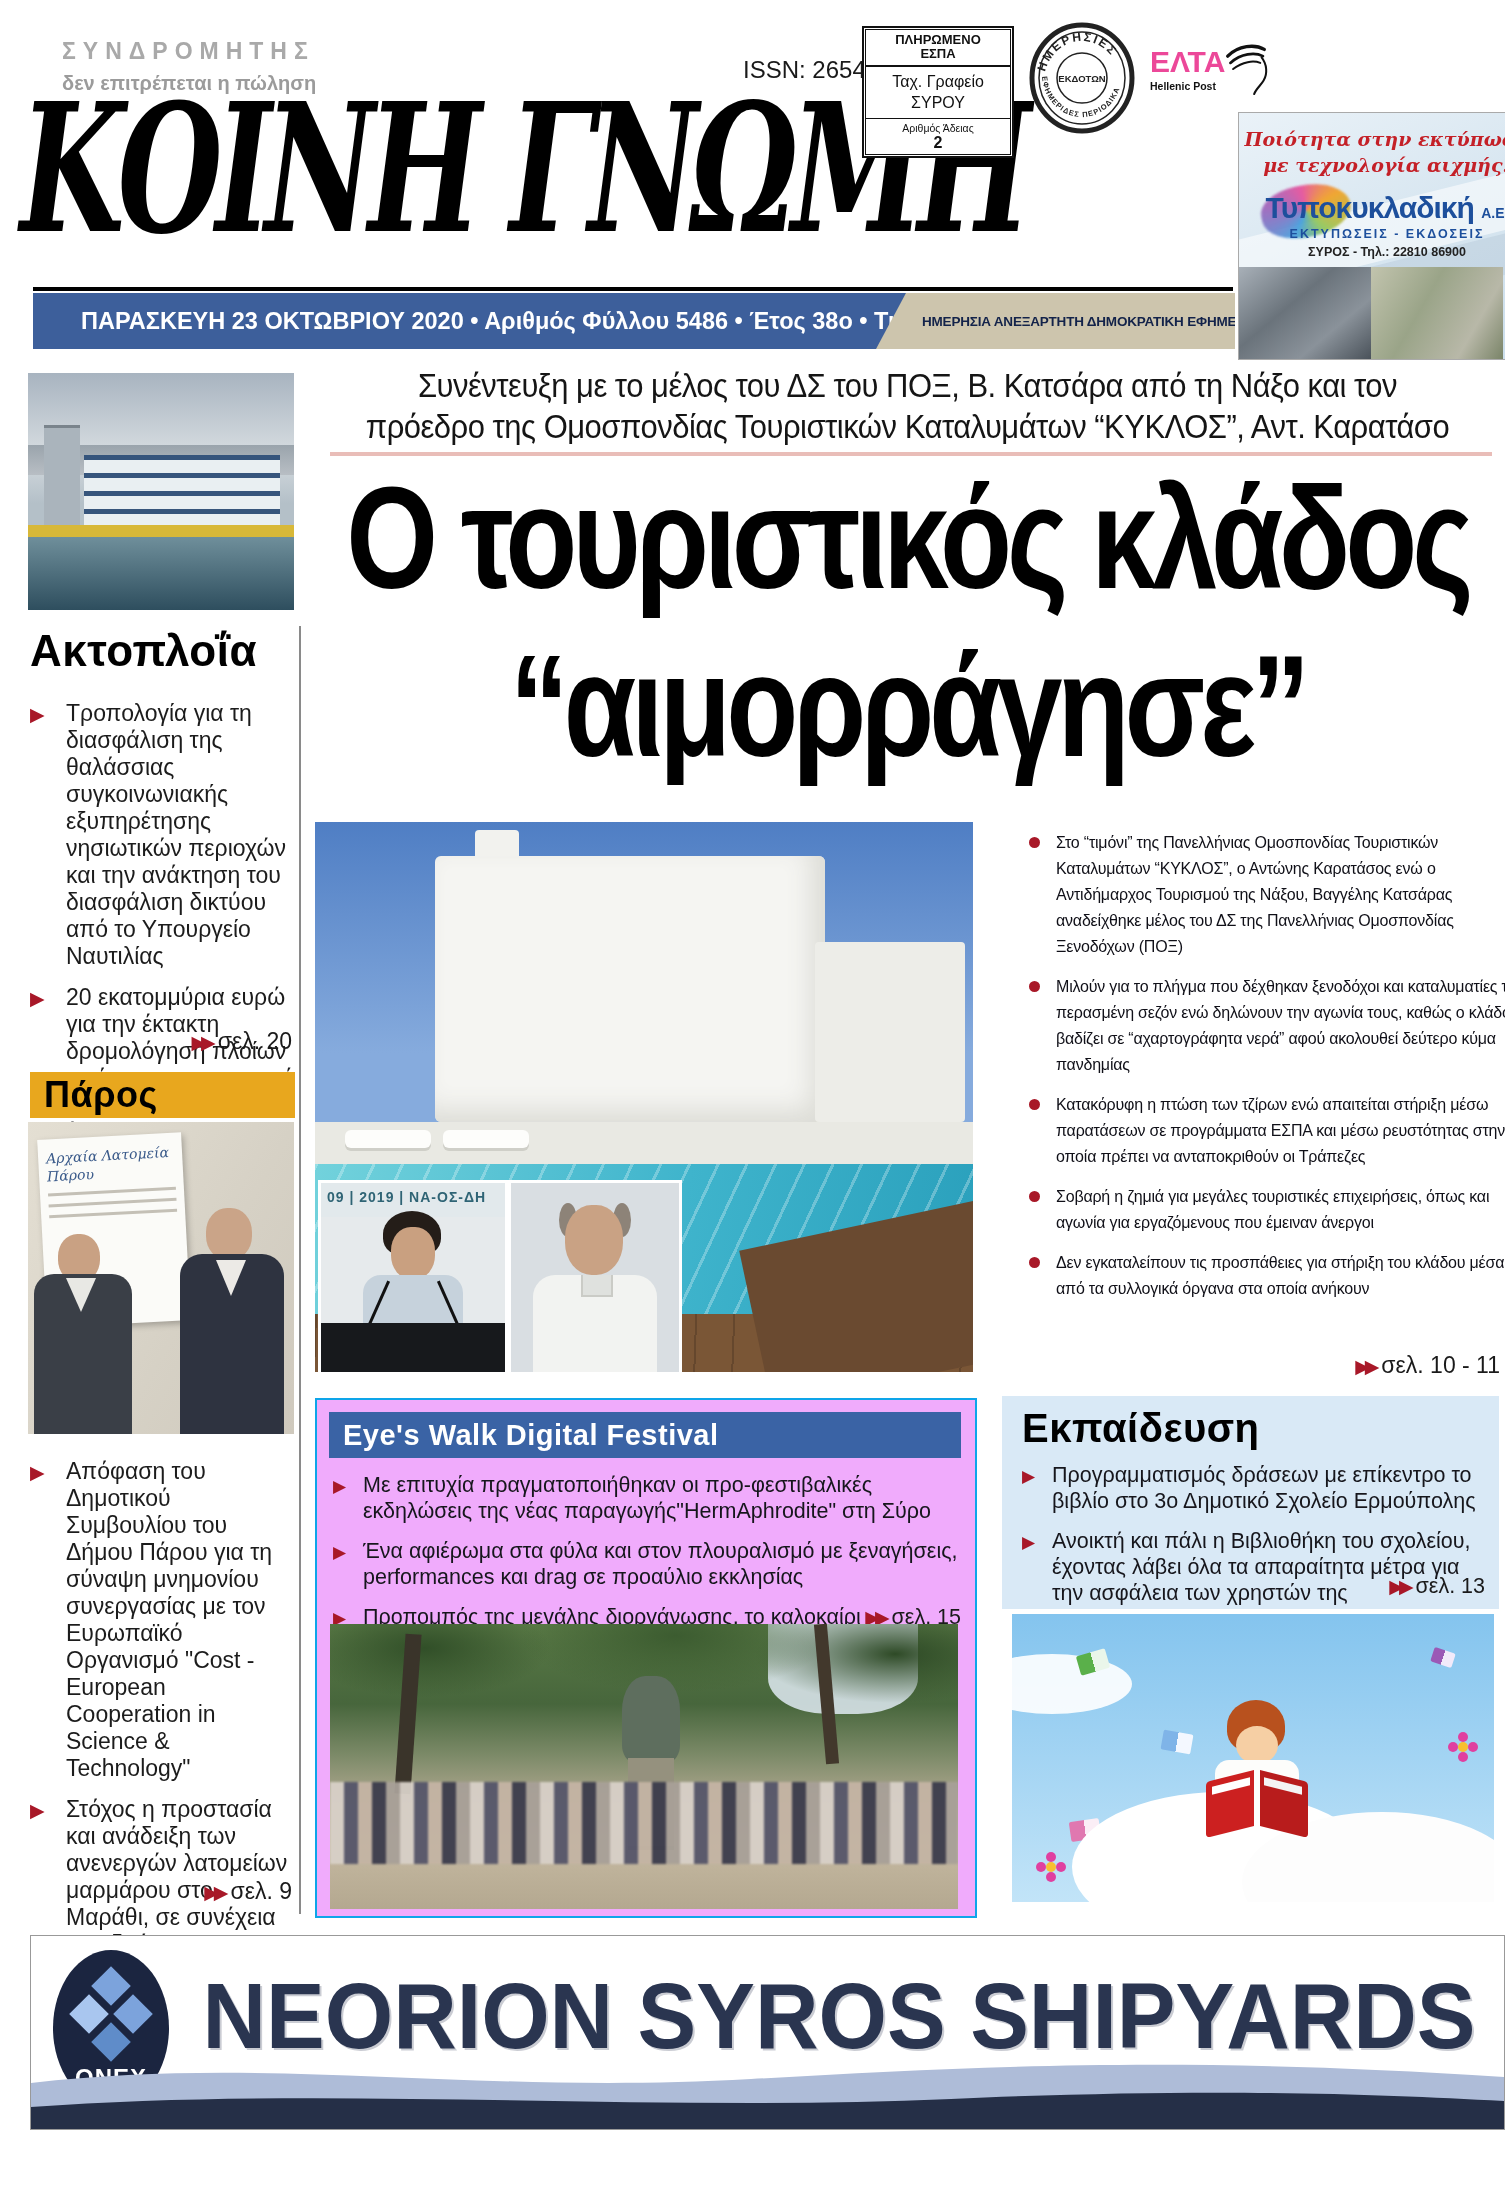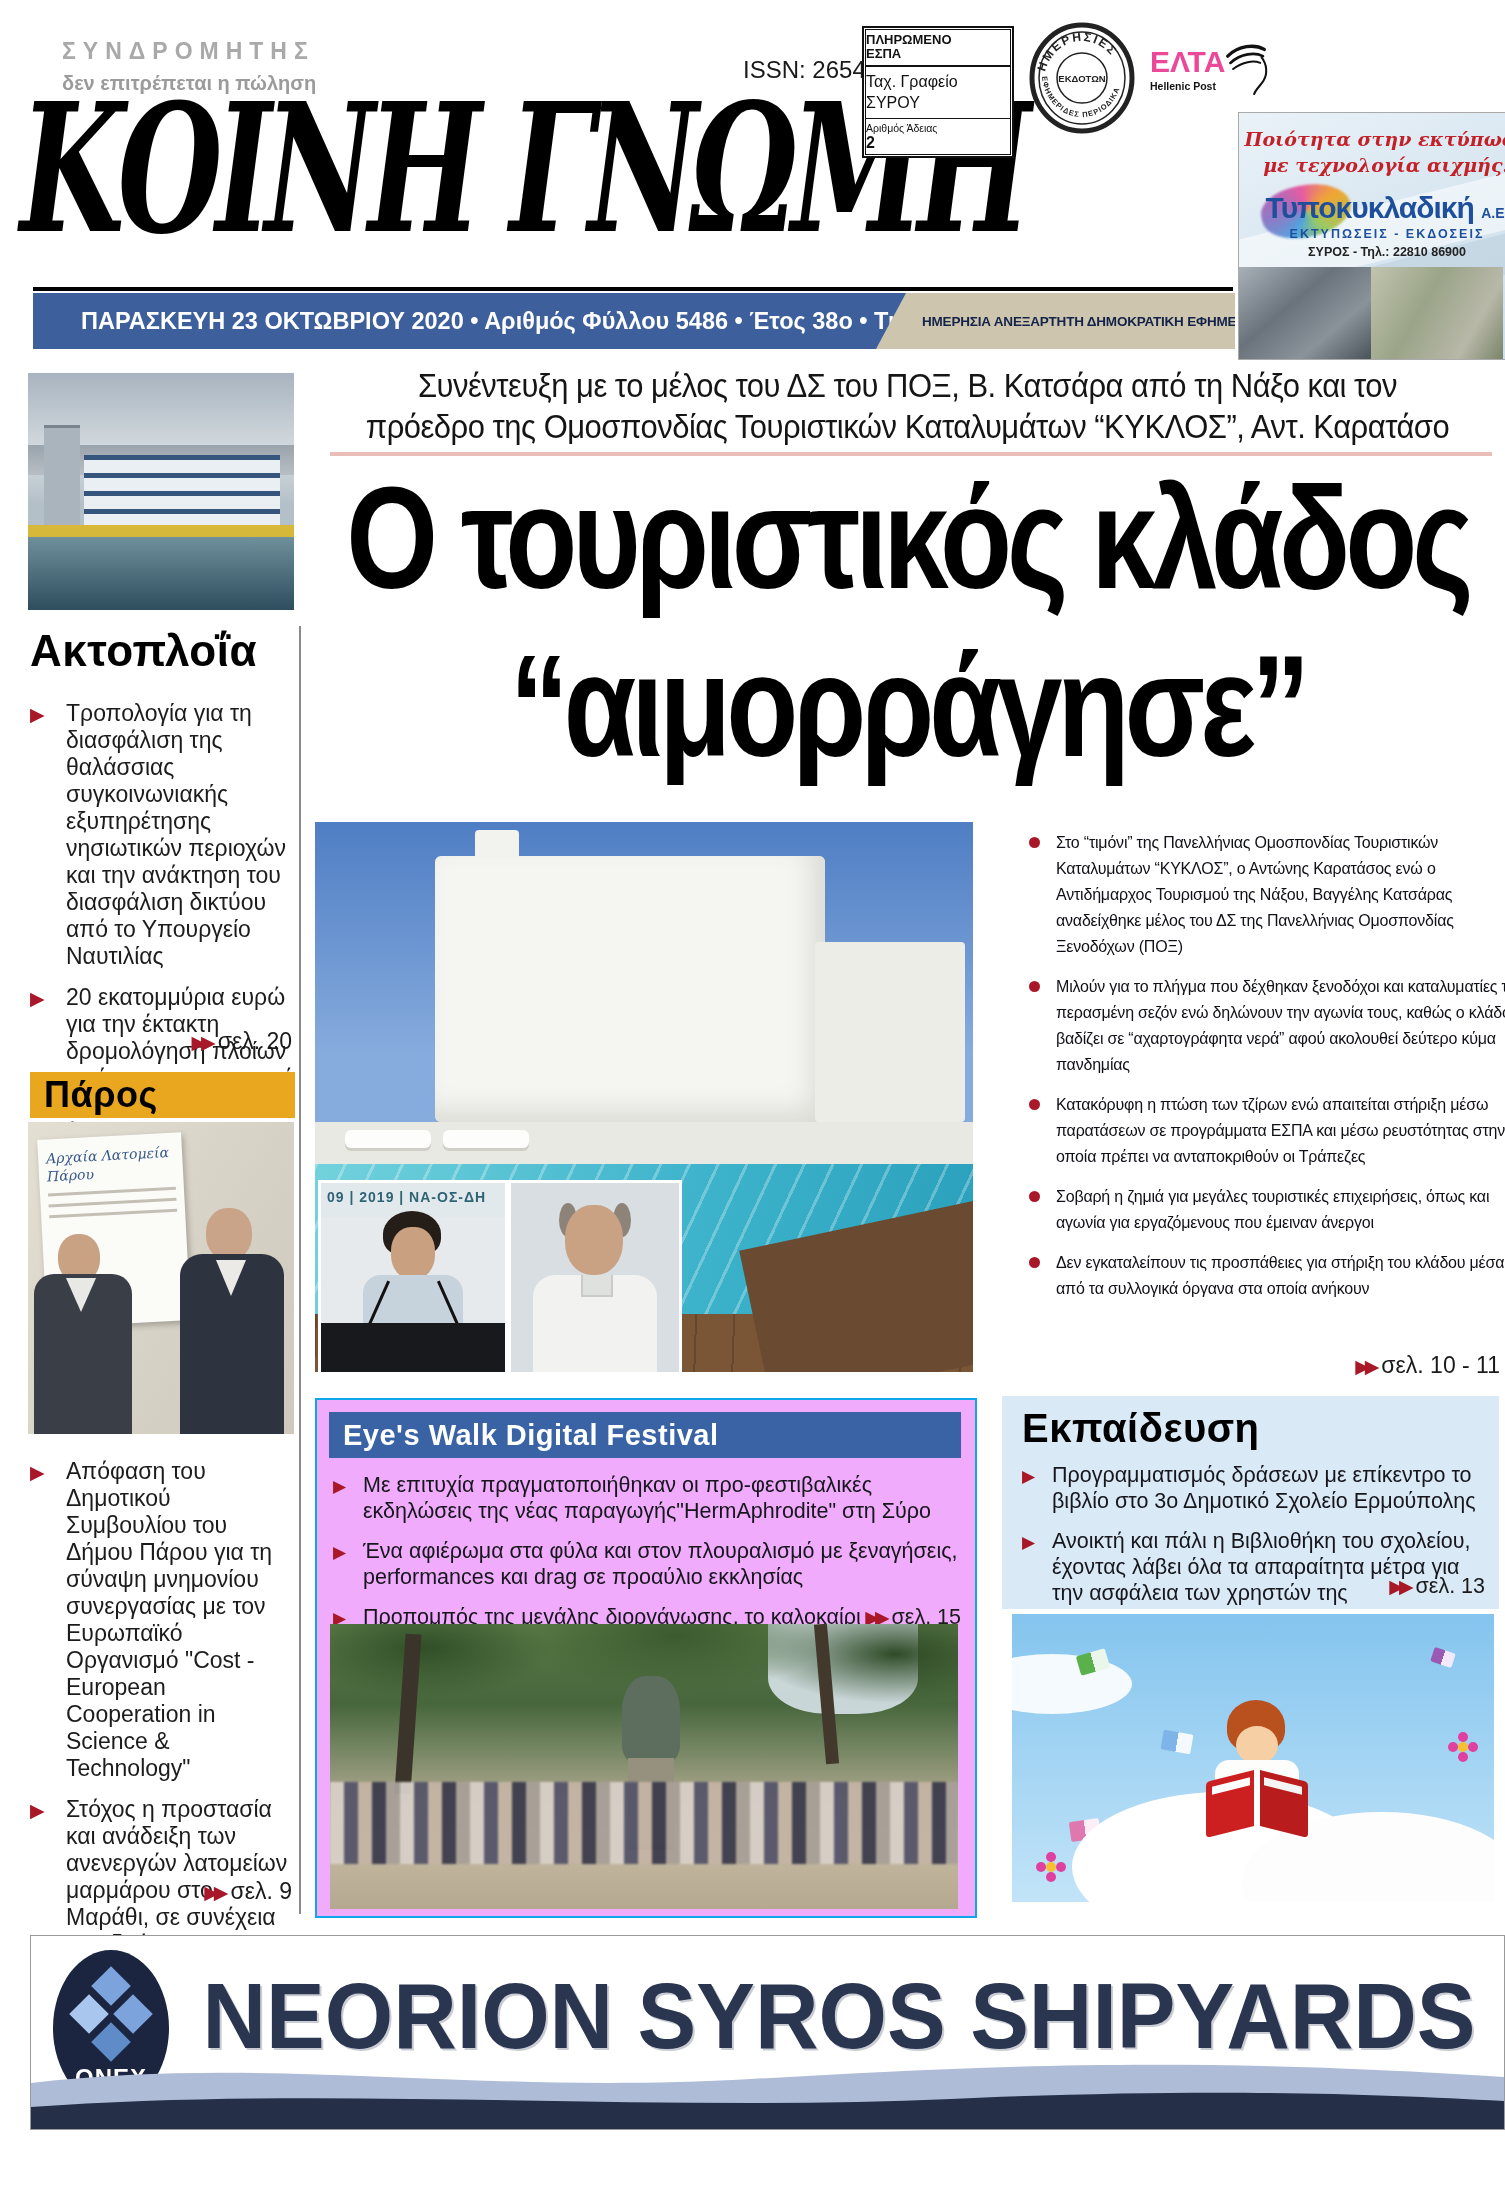--- a/index.html
+++ b/index.html
@@ -11,21 +11,21 @@
   .subscriber{left:62px;top:38px;}
   .subscriber .t1{font-size:23px;font-weight:bold;letter-spacing:7px;color:#a9a9a9;}
   .subscriber .t2{font-size:20px;font-weight:bold;color:#9b9b9b;margin-top:7px;}
   .masthead{left:20px;top:76px;width:880px;height:210px;overflow:visible;}
   .masthead span{display:inline-block;font-family:"DejaVu Serif",serif;font-style:italic;font-weight:bold;
       font-size:172px;line-height:1.05;letter-spacing:-10px;color:#000;
       transform:scaleX(0.70) scaleY(1.03);transform-origin:left top;white-space:nowrap;}
   .issn{left:743px;top:56px;font-size:24px;color:#1a1a1a;}
 
   .stamp{left:862px;top:26px;width:146px;border:2px solid #111;background:#fff;padding:1px;}
-  .stamp-in{border:1px solid #111;}
+  .stamp-in{border:1px solid #111;text-align:center;}
   .stamp-r1{font-weight:bold;font-size:13px;line-height:1.1;padding:3px 0;border-bottom:2px solid #111;}
   .stamp-r2{font-size:16px;line-height:1.35;padding:4px 0;border-bottom:1px solid #111;}
   .stamp-r3{font-size:10.5px;padding-top:3px;}
   .stamp-num{font-size:16px;font-weight:bold;padding-bottom:2px;}
 
   .seal{left:1026px;top:22px;}
   .elta{left:1150px;top:30px;width:120px;display:flex;align-items:center;}
   .elta-name{font-size:30px;font-weight:bold;color:#ec4899;line-height:1;}
   .elta-sub{font-size:10.5px;font-weight:bold;color:#111;margin-top:3px;}
 

